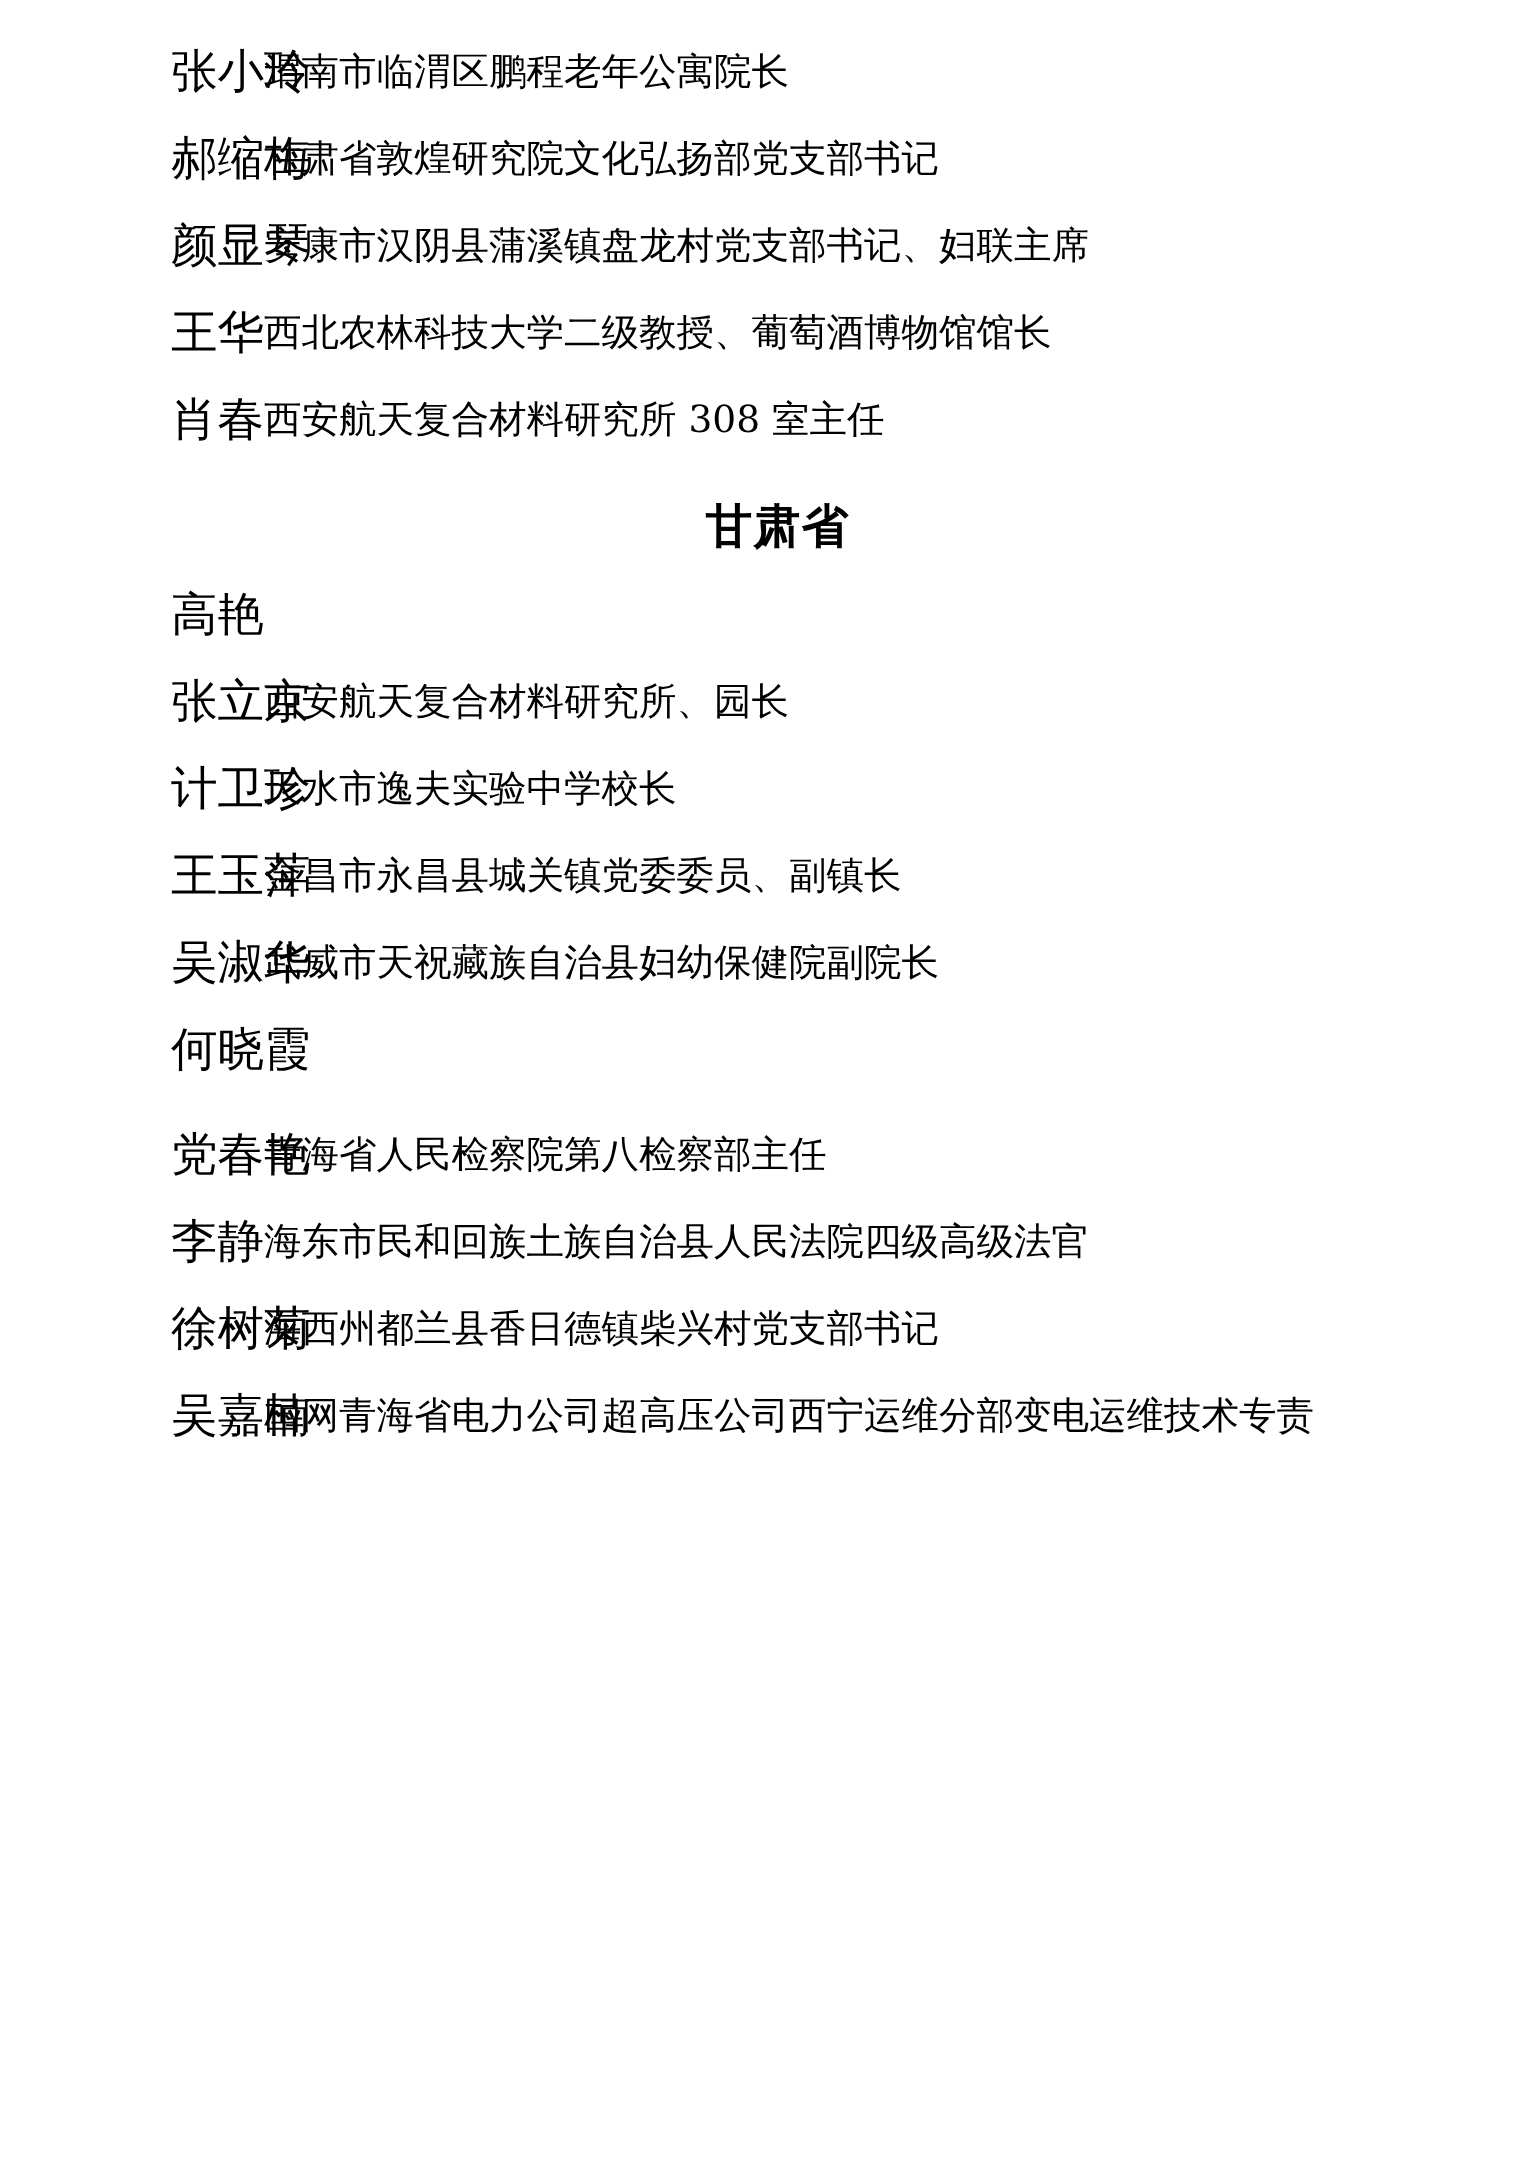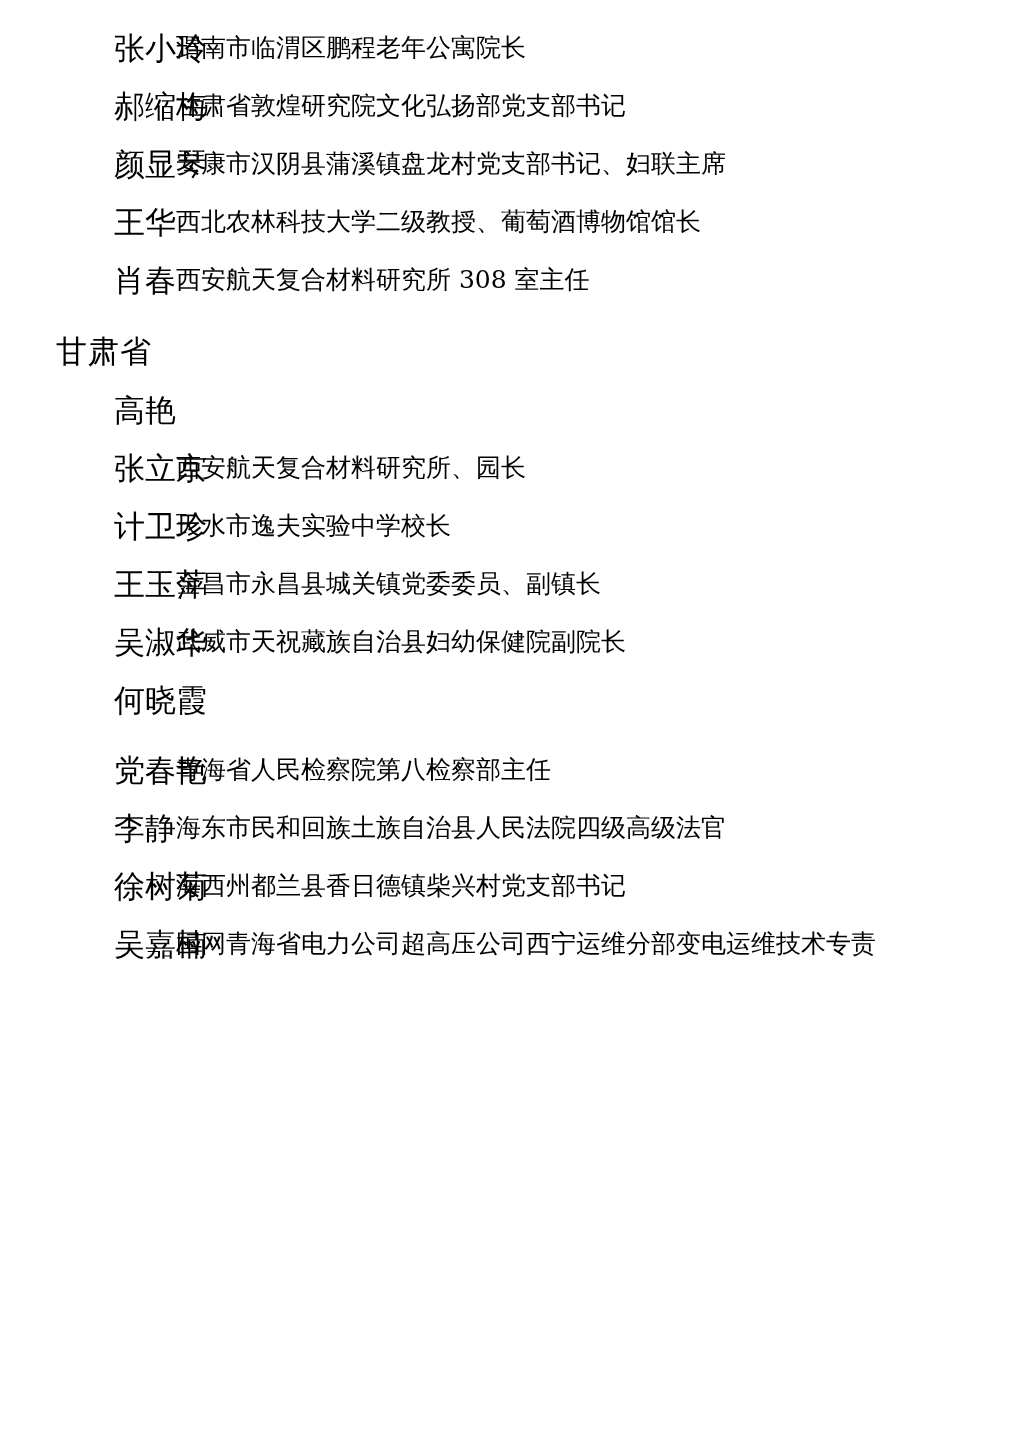--- a/index.html
+++ b/index.html
@@ -43,24 +43,25 @@
     flex: 1 1 auto;
     font-size: 25px;
     line-height: 56px;
     text-align: justify;
     text-justify: inter-ideograph;
     padding-right: 4px;
   }
   .province {
     font-size: 31px;
     line-height: 58px;
-    font-weight: normal;
+    font-weight: bold;
     padding-left: 20px;
     margin: 8px 0 2px 0;
     letter-spacing: 1px;
+    text-align: center;
   }
   .section {
     margin: 14px;
   }
 </style>
 </head>
 <body>
 
 <div class="page">
   <div id="content">

